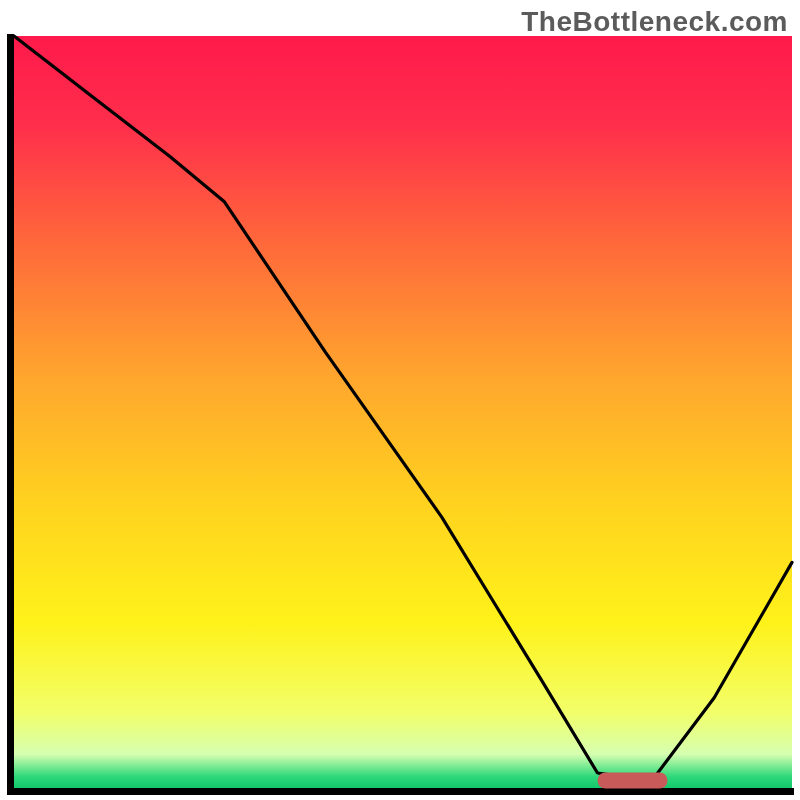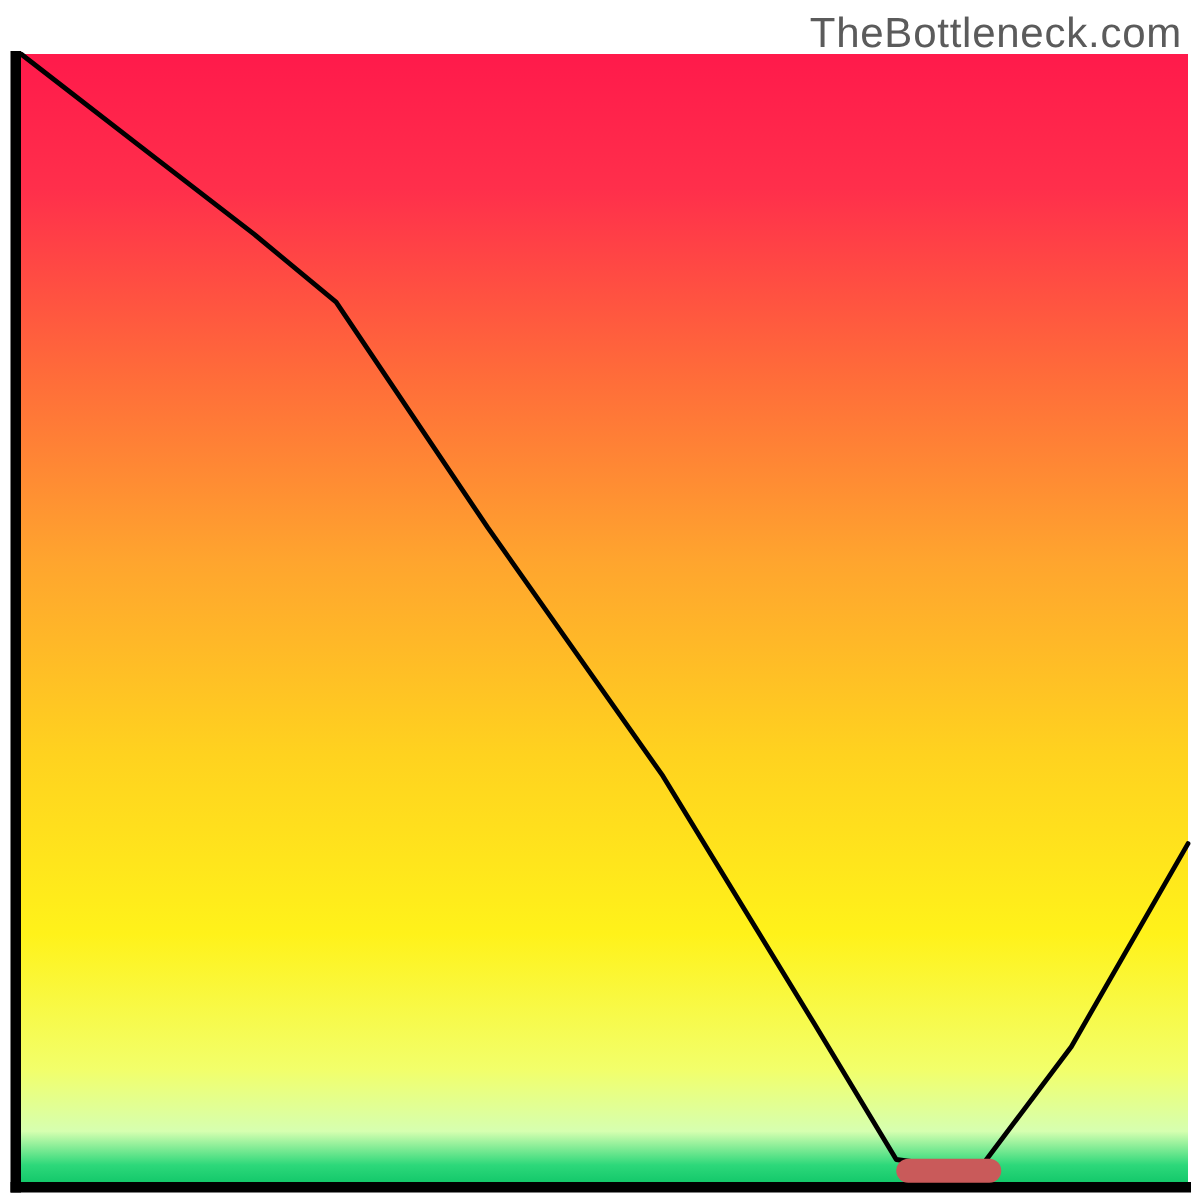--- a/index.html
+++ b/index.html
@@ -14,21 +14,21 @@
   .frame {
     position: relative;
     width: 800px;
     height: 800px;
   }
   .watermark {
     position: absolute;
     top: 6px;
     right: 12px;
     font-size: 28px;
-    font-weight: 400;
+    font-weight: 700;
     color: #5b5b5b;
     letter-spacing: 0.5px;
   }
   svg {
     display: block;
   }
 </style>
 </head>
 <body>
 

